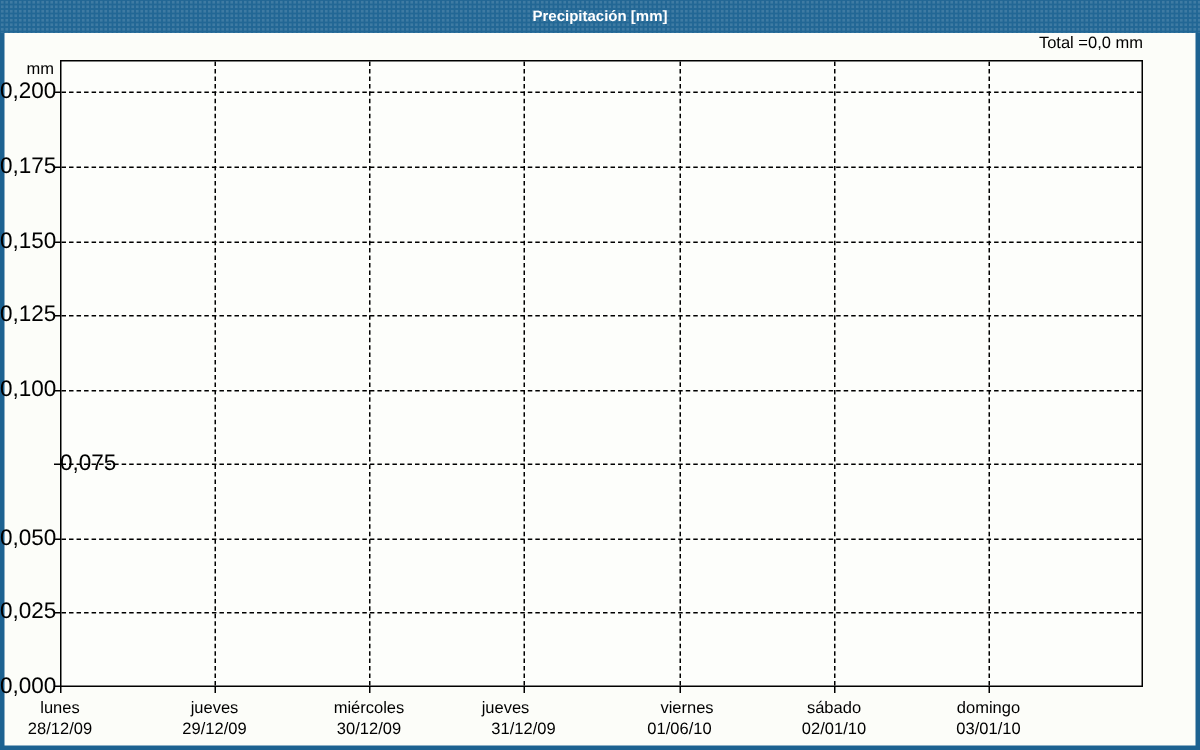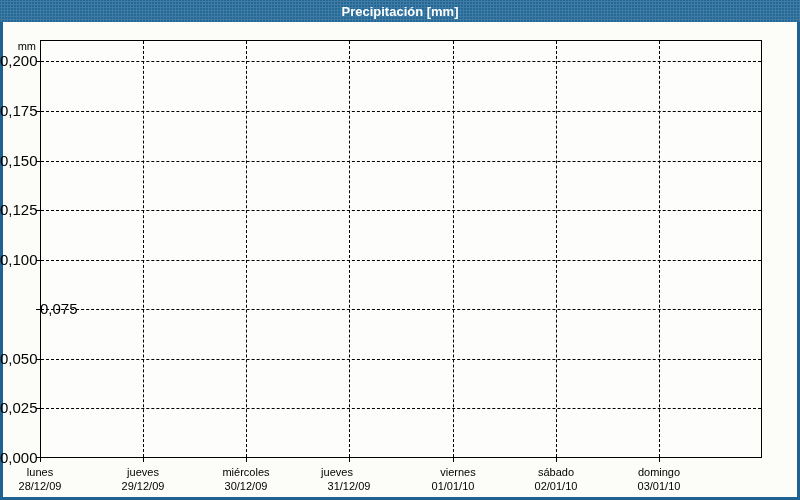--- a/index.html
+++ b/index.html
@@ -8,21 +8,21 @@
     background:#fcfdf9;color:#000;
     font-family:"Liberation Sans",sans-serif;
   }
   .titlebar{
     position:absolute;left:0;top:0;width:100%;height:22px;
     background-color:#226795;
     background-image:radial-gradient(rgba(255,255,255,.13) 1px, rgba(0,0,0,0) 1.2px);
     background-size:3px 3px;
     display:flex;align-items:center;justify-content:center;
   }
-  .title-text{color:#ffffff;font-weight:bold;font-size:13px;}
+  .title-text{color:#ffffff;font-weight:bold;font-size:10px;}
   .frame{position:absolute;background:#1d6291;}
   .frame.left{left:0;top:22px;width:3px;height:478px;}
   .frame.right{right:0;top:22px;width:3px;height:478px;}
   .frame.bottom{left:0;bottom:0;width:100%;height:3px;}
   .total{
     position:absolute;left:40px;top:22px;width:722px;
     text-align:right;font-size:11px;line-height:14px;
   }
   .yunit{
     position:absolute;left:0;top:40px;width:36px;
@@ -43,20 +43,21 @@
 <body>
 
 <div class="screen">
   <div class="titlebar">
     <span class="title-text">Precipitación [mm]</span>
   </div>
   <div class="frame left"></div>
   <div class="frame right"></div>
   <div class="frame bottom"></div>
 
+  <div class="total">Total =0,0 mm</div>
   <div class="yunit">mm</div>
 
   <div class="plot">
       <div class="hgrid" style="top: 20px;"></div>
       <div class="hgrid" style="top: 70px;"></div>
       <div class="hgrid" style="top: 120px;"></div>
       <div class="hgrid" style="top: 169px;"></div>
       <div class="hgrid" style="top: 219px;"></div>
       <div class="hgrid" style="top: 268px;"></div>
       <div class="hgrid" style="top: 318px;"></div>
@@ -93,20 +94,20 @@
     <div class="xlabel" style="left: 91px; top: 466px;">jueves</div>
     <div class="xlabel" style="left: 91px; top: 480px;">29/12/09</div>
     <div class="xtick" style="left: 246px; top: 458px;"></div>
     <div class="xlabel" style="left: 194px; top: 466px;">miércoles</div>
     <div class="xlabel" style="left: 194px; top: 480px;">30/12/09</div>
     <div class="xtick" style="left: 349px; top: 458px;"></div>
     <div class="xlabel" style="left: 285px; top: 466px;">jueves</div>
     <div class="xlabel" style="left: 297px; top: 480px;">31/12/09</div>
     <div class="xtick" style="left: 453px; top: 458px;"></div>
     <div class="xlabel" style="left: 406px; top: 466px;">viernes</div>
-    <div class="xlabel" style="left: 401px; top: 480px;">01/01/10</div>
+    <div class="xlabel" style="left: 401px; top: 480px;">01/06/10</div>
     <div class="xtick" style="left: 556px; top: 458px;"></div>
     <div class="xlabel" style="left: 504px; top: 466px;">sábado</div>
     <div class="xlabel" style="left: 504px; top: 480px;">02/01/10</div>
     <div class="xtick" style="left: 659px; top: 458px;"></div>
     <div class="xlabel" style="left: 607px; top: 466px;">domingo</div>
     <div class="xlabel" style="left: 607px; top: 480px;">03/01/10</div>
   </div>
 
 </body></html>

